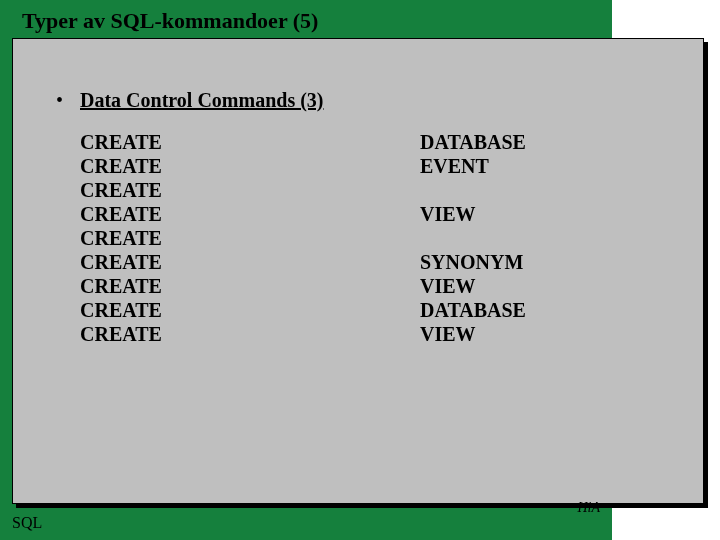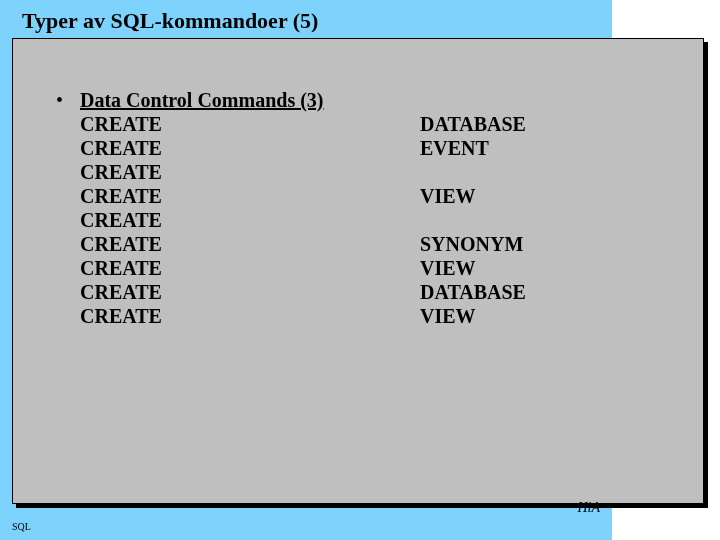--- a/index.html
+++ b/index.html
@@ -8,21 +8,21 @@
     width: 720px;
     height: 540px;
     background: #ffffff;
     font-family: "Times New Roman", Times, serif;
     overflow: hidden;
   }
   .slide {
     width: 612px;
     height: 540px;
     position: relative;
-    background: #7dd3fc;
+    background: #15803d;
     box-sizing: border-box;
   }
   .title {
     position: absolute;
     left: 22px;
     top: 8px;
     font-size: 22px;
     font-weight: bold;
     color: #000000;
   }
@@ -62,39 +62,39 @@
   }
   .heading {
     font-size: 20px;
     font-weight: bold;
     text-decoration: underline;
     color: #000000;
     line-height: 24px;
   }
   .cmd-list {
     margin-left: 24px;
-    margin-top: 0;
+    margin-top: 18px;
   }
   .cmd-row {
     display: flex;
     font-size: 20px;
     font-weight: bold;
     color: #000000;
     line-height: 24px;
   }
   .col-left {
     width: 340px;
   }
   .col-right {
   }
   .footer-left {
     position: absolute;
     left: 12px;
     bottom: 8px;
-    font-size: 10px;
+    font-size: 16px;
     color: #000000;
     font-family: "Times New Roman", Times, serif;
   }
   .footer-right {
     position: absolute;
     right: 12px;
     bottom: 24px;
     font-size: 14px;
     color: #000000;
     font-family: "Times New Roman", Times, serif;

